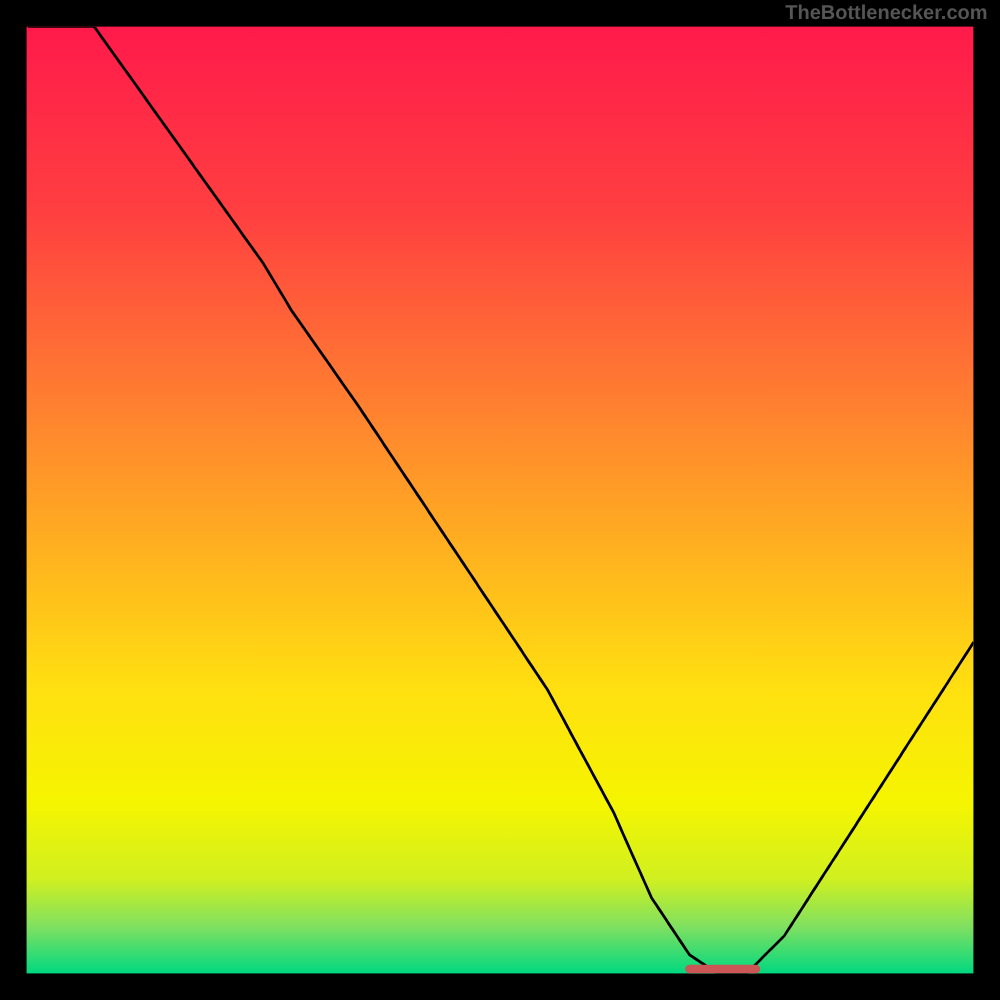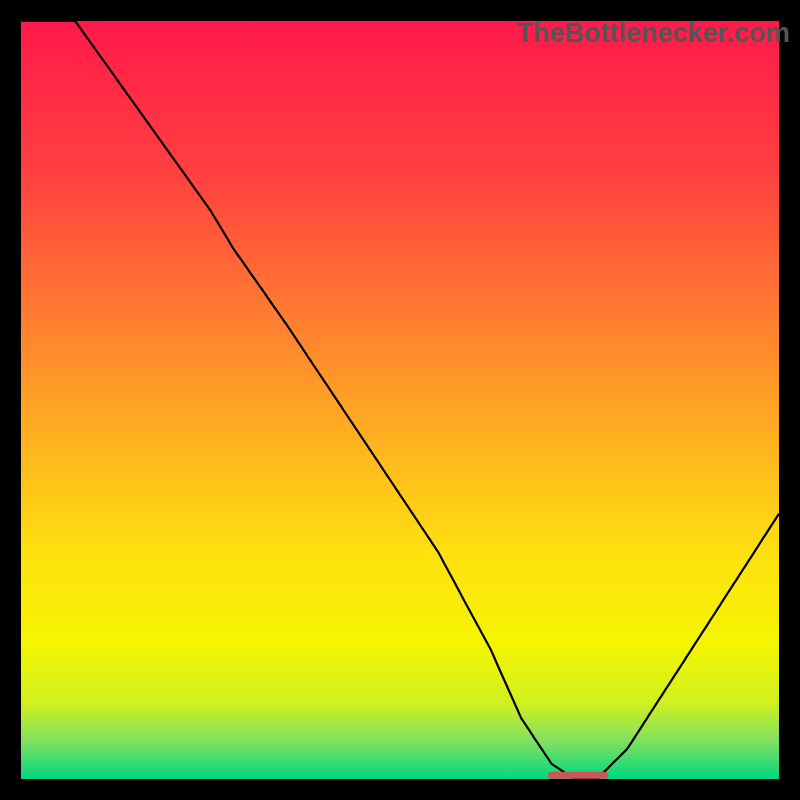--- a/index.html
+++ b/index.html
@@ -9,24 +9,23 @@
     height: 800px;
     background: #000;
     position: relative;
     font-family: Arial, sans-serif;
   }
   .watermark {
     position: absolute;
     top: 2px;
     right: 10px;
     color: #555;
-    font-size: 27px;
+    font-size: 16px;
     font-weight: bold;
     z-index: 2;
-    margin-top: 16px;
   }
   .plot-area {
     position: absolute;
     left: 21px;
     top: 21px;
     width: 758px;
     height: 758px;
     overflow: hidden;
   }
   svg {

